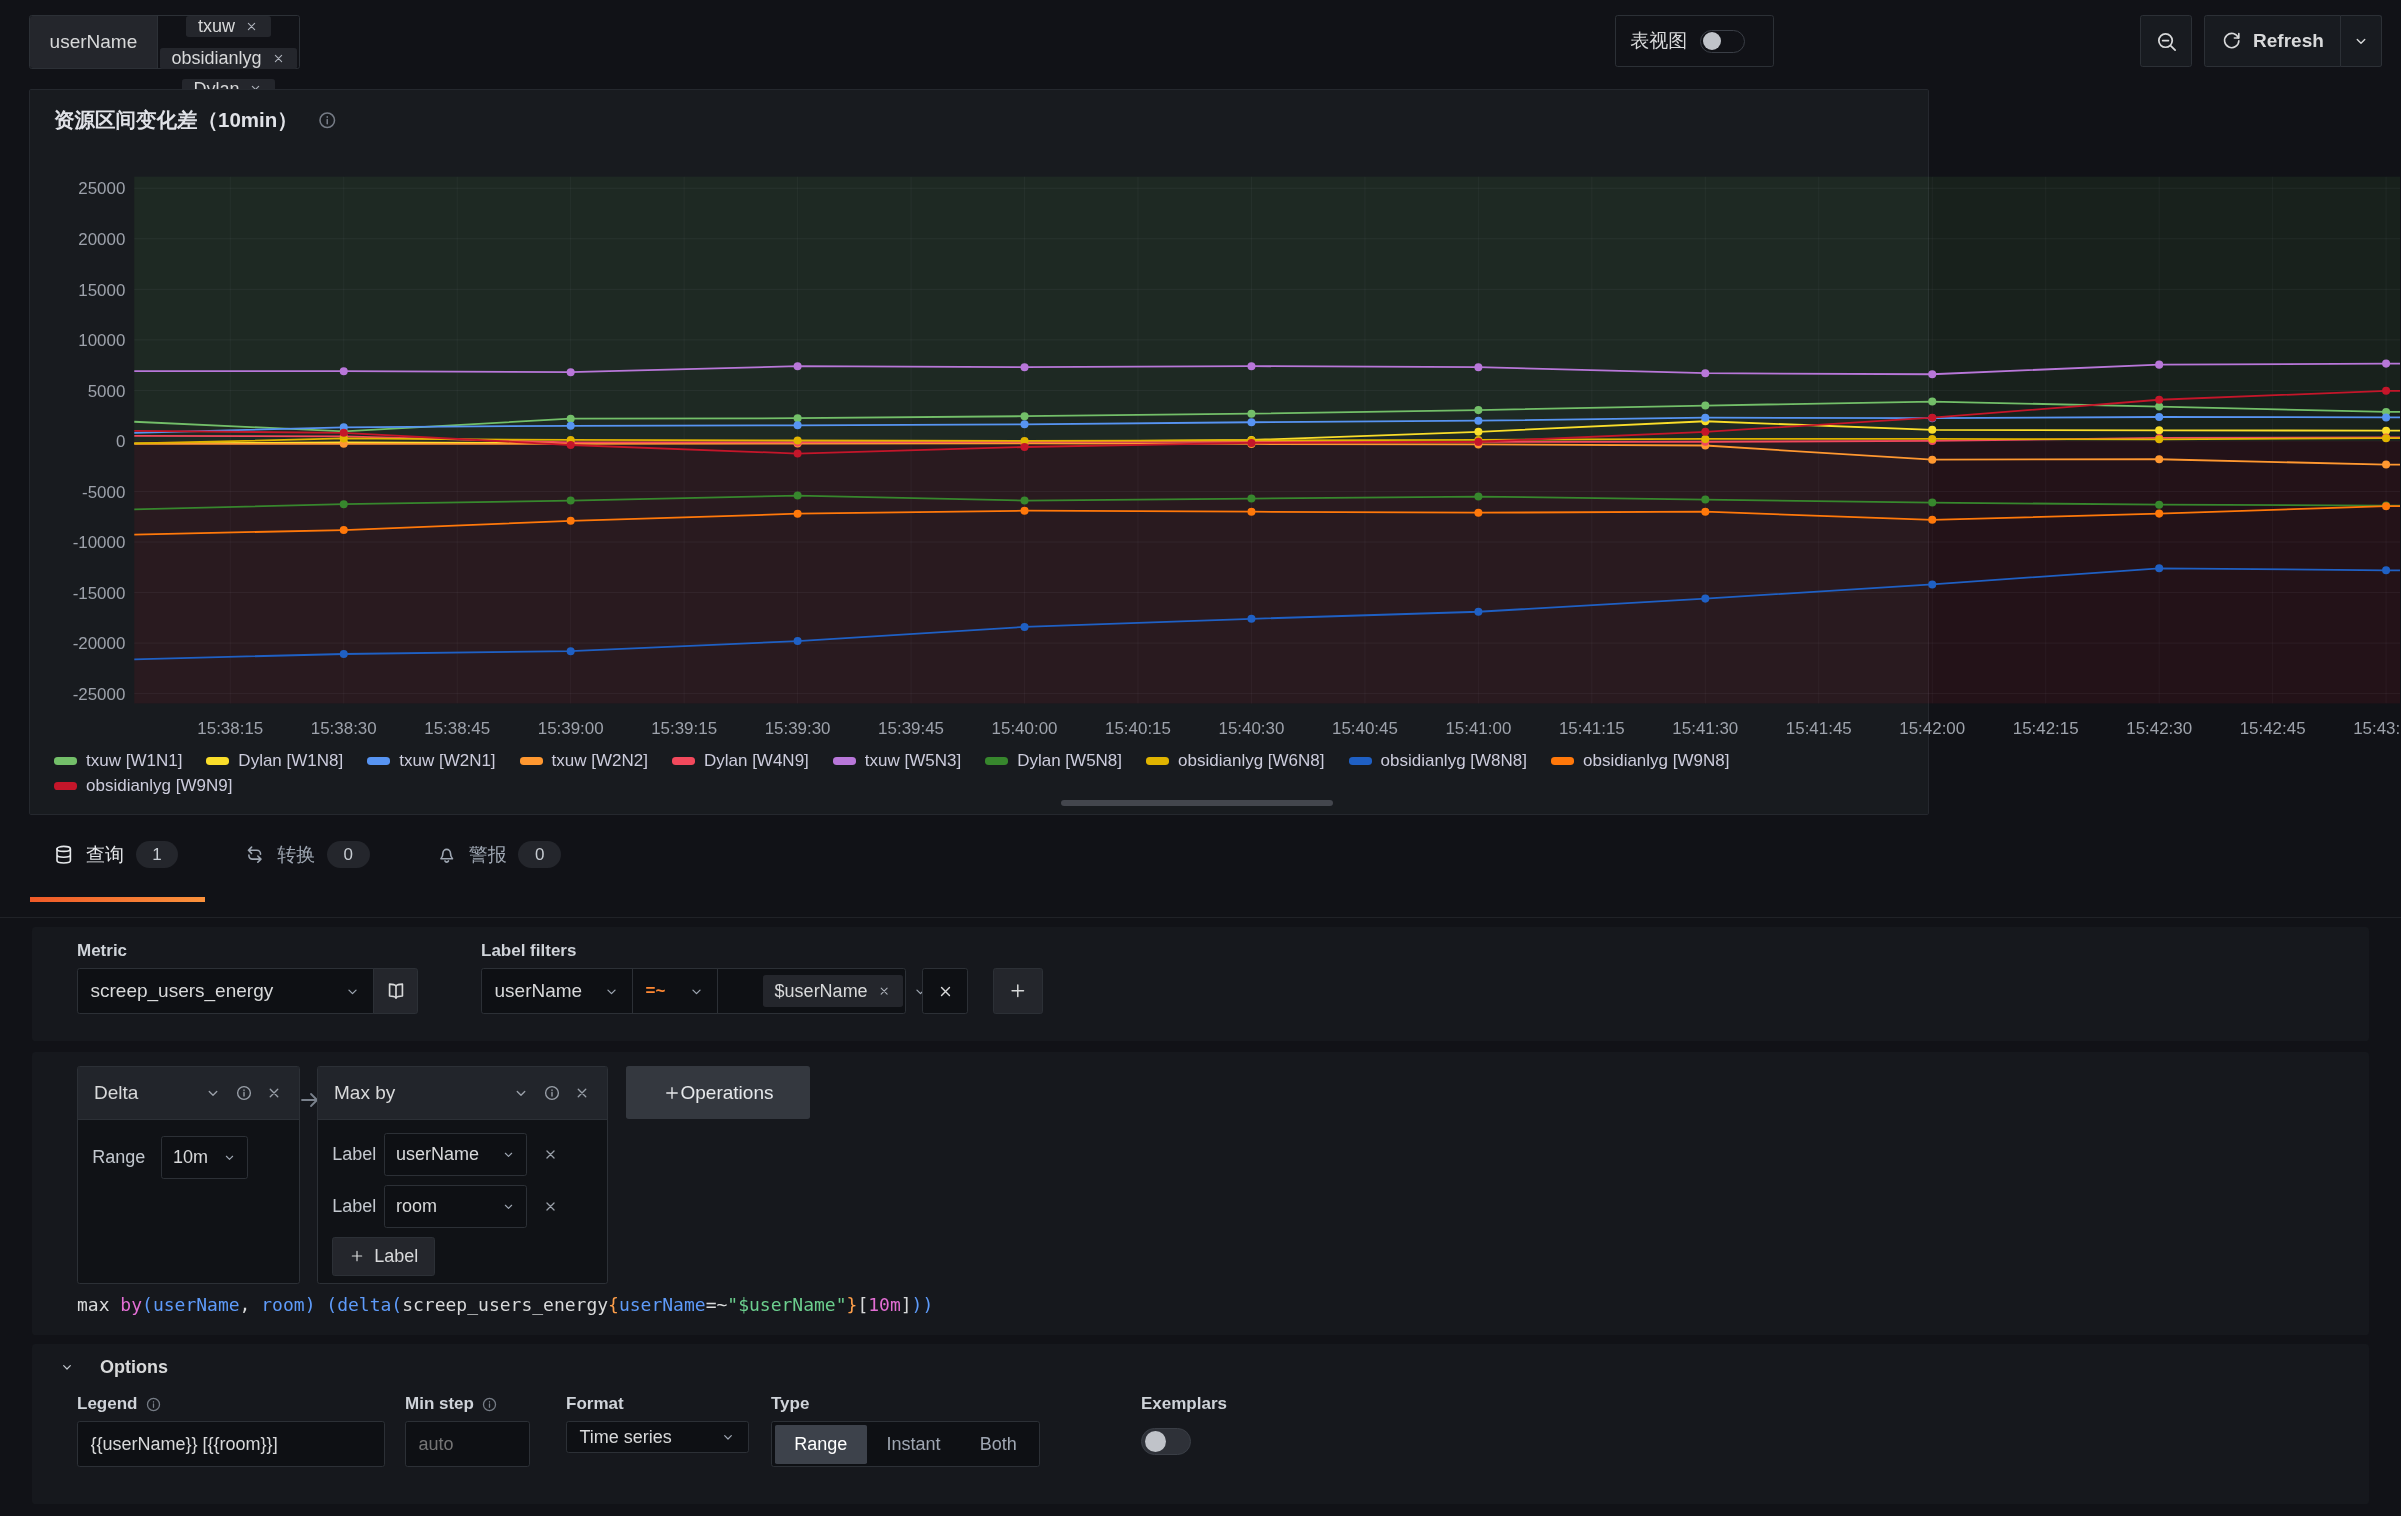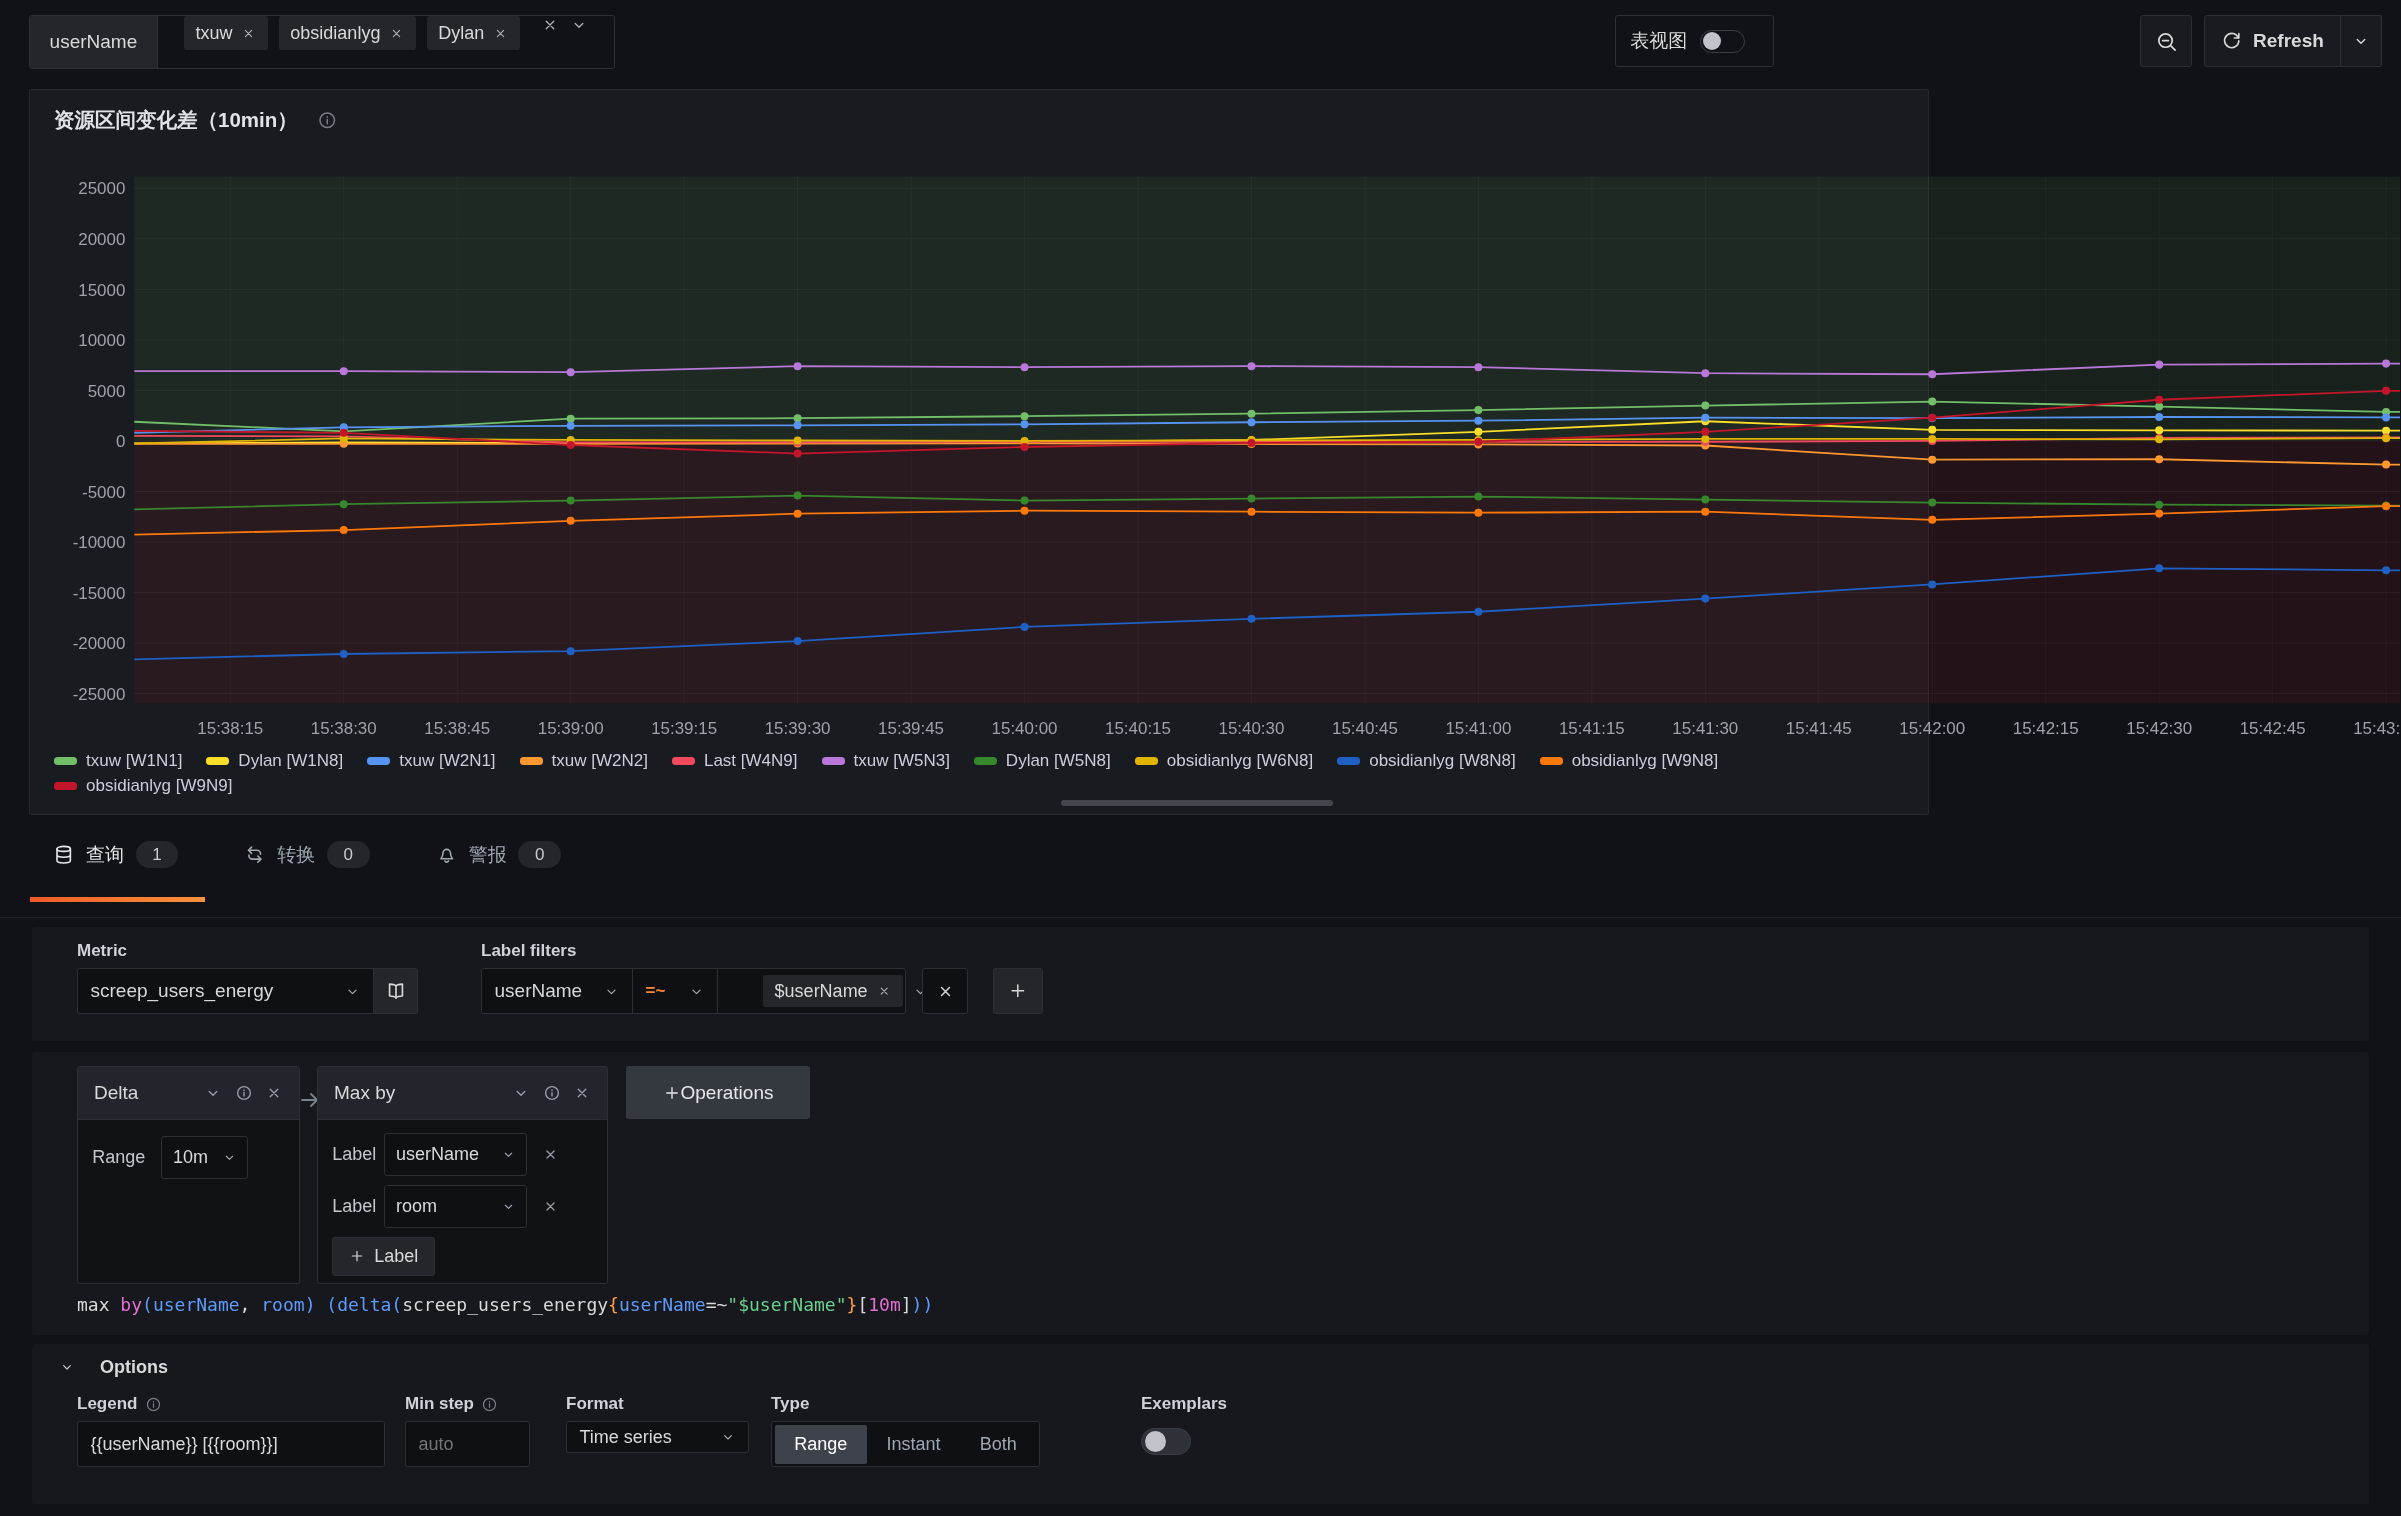--- a/index.html
+++ b/index.html
@@ -53,21 +53,21 @@
   .toggle .knob{position:absolute;left:2.7px;top:1.8px;width:21.4px;height:21.4px;border-radius:50%;background:#c0c3c9;}
   .mono{font-family:"DejaVu Sans Mono","Liberation Mono",monospace;font-size:18px;}
 </style>
 </head>
 <body>
 
 <div class="screen">
 
   <div class="abs grp" style="left:29px;top:15px;height:52px;border:0.9px solid #2c3036;border-radius:2.7px;">
     <div style="display:flex;align-items:center;padding:0 19.6px;background:#24262c;border-right:0.9px solid #2c3036;font-size:19px;border-radius:2.7px 0 0 2.7px;">userName</div>
-    <div style="display:flex;align-items:flex-start;gap:10.7px;padding:0 26px;background:#111217;border-radius:0 2.7px 2.7px 0;">
+    <div style="display:flex;align-items:center;gap:10.7px;padding:0 2px;background:#111217;border-radius:0 2.7px 2.7px 0;flex-direction:column;">
       <span class="tag">
         <span>txuw</span>
         <i class="icon" style="font-size:15px;color:#aeb3bb;">
             <svg viewBox="0 0 24 24" fill="none" stroke="currentColor" stroke-width="1.8" stroke-linecap="round" stroke-linejoin="round">
               <path d="M7 7l10 10M17 7L7 17"></path>
             </svg>
           </i>
       </span>
       <span class="tag">
         <span>obsidianlyg</span>
@@ -343,21 +343,21 @@
         <div class="legend-item">
           <span class="legend-swatch" style="background: rgb(87, 148, 242);"></span>
           <span>txuw [W2N1]</span>
         </div>
         <div class="legend-item">
           <span class="legend-swatch" style="background: rgb(255, 152, 48);"></span>
           <span>txuw [W2N2]</span>
         </div>
         <div class="legend-item">
           <span class="legend-swatch" style="background: rgb(242, 73, 92);"></span>
-          <span>Last [W4N9]</span>
+          <span>Dylan [W4N9]</span>
         </div>
         <div class="legend-item">
           <span class="legend-swatch" style="background: rgb(184, 119, 217);"></span>
           <span>txuw [W5N3]</span>
         </div>
         <div class="legend-item">
           <span class="legend-swatch" style="background: rgb(55, 135, 45);"></span>
           <span>Dylan [W5N8]</span>
         </div>
         <div class="legend-item">

